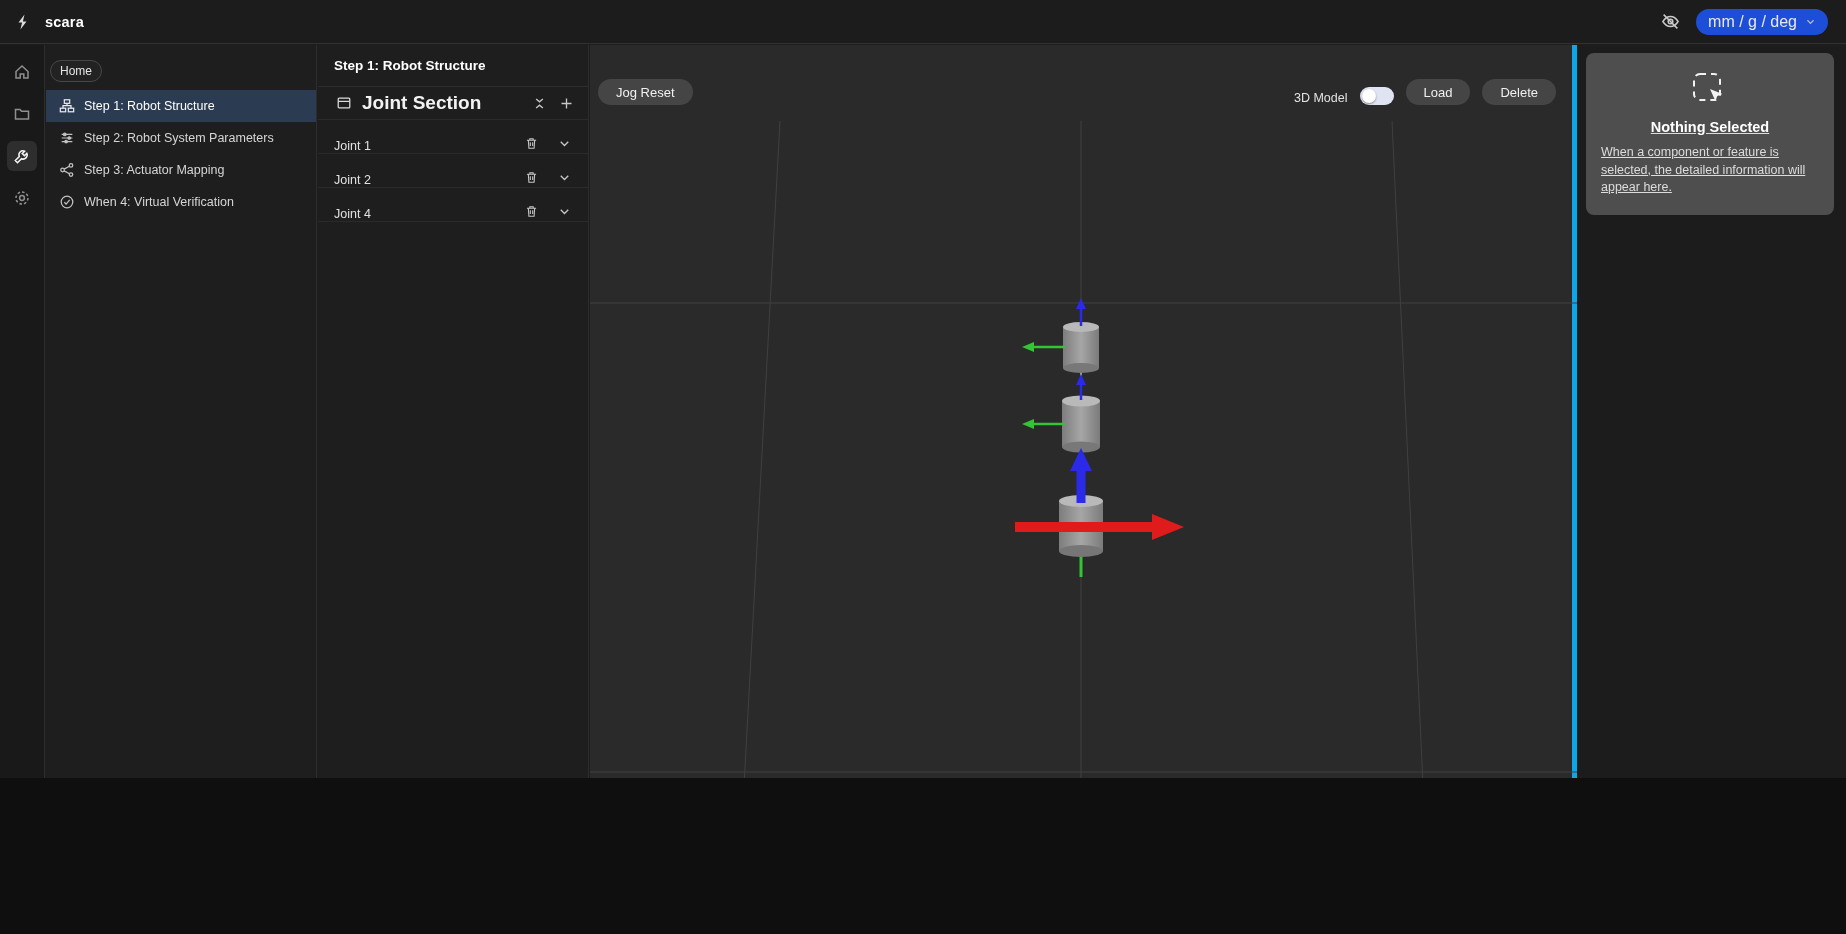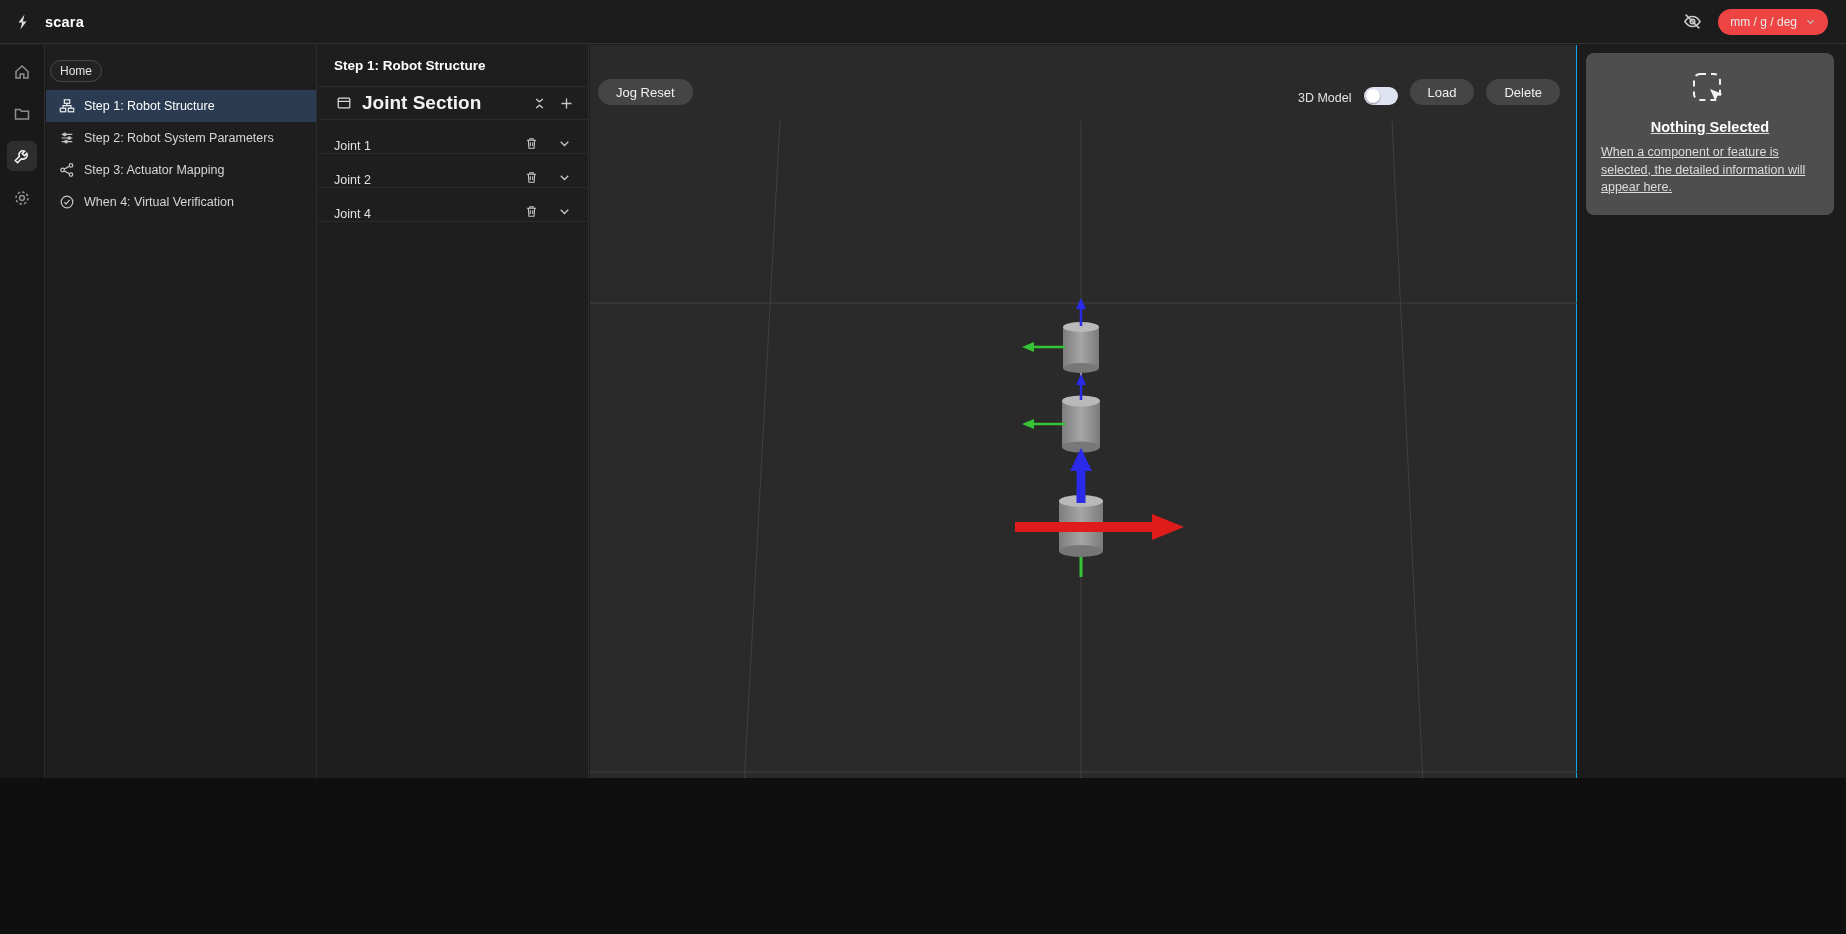--- a/index.html
+++ b/index.html
@@ -6,21 +6,21 @@
   html,body { background:#0f0f0f; }
   body { font-family: "Liberation Sans", sans-serif; }
   .app { position:relative; width:1846px; height:778px; background:#1d1d1d; overflow:hidden; color:#ddd; }
 
   
   .topbar { position:absolute; top:0; left:0; width:1846px; height:44px; background:#1c1c1c; border-bottom:1px solid #313131; display:flex; align-items:center; z-index:5; }
   .logo { width:45px; display:flex; justify-content:center; align-items:center; color:#dcdcdc; }
   .app-title { font-size:14.5px; font-weight:bold; color:#ffffff; letter-spacing:.2px; }
   .topbar-right { margin-left:auto; display:flex; align-items:center; gap:14px; padding-right:18px; }
   .icon-btn { background:none; border:none; color:#c9c9c9; display:flex; align-items:center; cursor:pointer; padding:2px; }
-  .units-pill { display:flex; align-items:center; gap:8px; height:26px; padding:0 12px; background:#ef4444; border:none; border-radius:13px; color:#e9e9e9; font-size:12px; cursor:pointer;text-align:center; }
+  .units-pill { display:flex; align-items:center; gap:8px; height:26px; padding:0 12px; background:#1d4ed8; border:none; border-radius:13px; color:#e9e9e9; font-size:16px; cursor:pointer;text-align:center; }
   .units-pill svg { color:#bdbdbd; }
 
   
   .rail { position:absolute; top:45px; left:0; width:45px; height:889px; background:#191919; border-right:1px solid #2d2d2d; display:flex; flex-direction:column; align-items:center; padding-top:12px; gap:12px; }
   .rail-item { width:30px; height:30px; display:flex; align-items:center; justify-content:center; color:#8f8f8f; border-radius:6px; cursor:pointer; }
   .rail-item.active { color:#f5f5f5; background:#2e2e2e; }
 
   
   .sidebar { position:absolute; top:45px; left:46px; width:271px; height:889px; background:#1e1e1e; border-right:1px solid #2d2d2d; }
   .home-label { position:absolute; top:15px; left:4px; padding:3px 9px; font-size:12px; color:#e4e4e4; background:#222; border:1px solid #474747; border-radius:11px; }
@@ -35,21 +35,21 @@
   .panel-header { height:42px; display:flex; align-items:center; padding:0 16px; font-size:13.5px; font-weight:bold; color:#ffffff; border-bottom:1px solid #2d2d2d; }
   .section-header { height:33px; display:flex; align-items:center; gap:8px; padding:0 12px 0 16px; border-bottom:1px solid #2a2a2a; }
   .section-header .stitle { font-size:19px; font-weight:bold; color:#f2f2f2; }
   .section-header .spacer { flex:1; }
   .mini-icon-btn { background:none; border:none; color:#c7c7c7; display:flex; align-items:center; cursor:pointer; padding:2px; }
   .joint-row { height:34px; display:flex; align-items:flex-end; padding:0 14px 0 16px; border-bottom:1px solid #2a2a2a; font-size:12.5px; color:#e2e2e2; cursor:pointer; }
   .joint-row .spacer { flex:1; }
   .joint-row .row-icons { display:flex; align-items:center; gap:14px; }
 
   
-  .viewport { position:absolute; top:45px; left:590px; width:987px; height:889px; background:#2a2a2a; border-right:1px solid #0ea5e9; }
+  .viewport { position:absolute; top:45px; left:590px; width:987px; height:889px; background:#2a2a2a; border-right:5px solid #0ea5e9; }
   .vp-toolbar { position:absolute; top:34px; left:8px; right:16px; height:26px; display:flex; align-items:center; z-index:3; }
   .pill-btn { height:26px; padding:0 18px; background:#454545; border:none; border-radius:13px; color:#f0f0f0; font-size:13px; cursor:pointer; }
   .vp-right { margin-left:auto; display:flex; align-items:flex-end; gap:12px; }
   .toggle-label { font-size:12.5px; color:#e3e3e3; }
   .toggle { width:34px; height:18px; border-radius:9px; background:#dfe3f2; position:relative; cursor:pointer; }
   .toggle .knob { position:absolute; top:2px; left:2px; width:14px; height:14px; border-radius:50%; background:#ffffff; box-shadow:0 1px 2px rgba(0,0,0,.4); }
   .vp-canvas { position:absolute; top:0; left:0; }
 
   
   .rightbar { position:absolute; top:45px; left:1578px; width:268px; height:889px; background:#1c1c1c;text-decoration:underline; }

